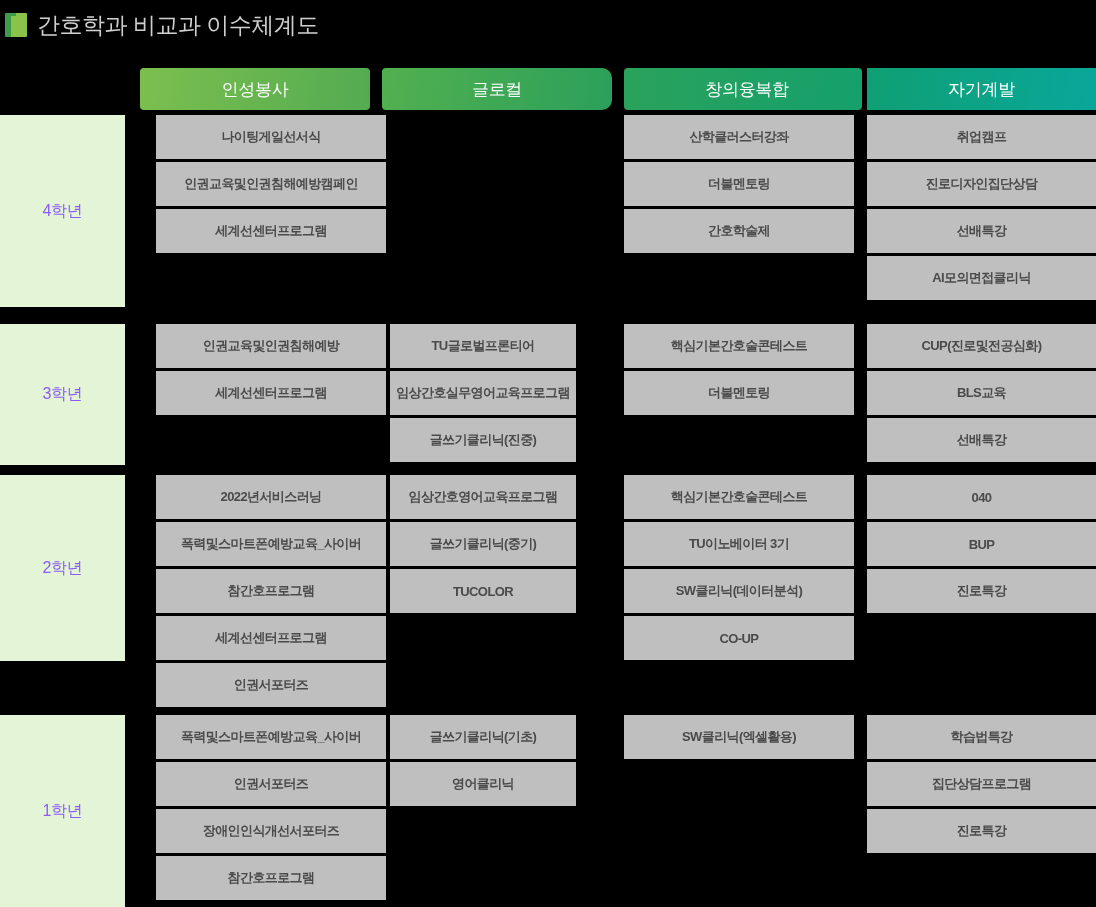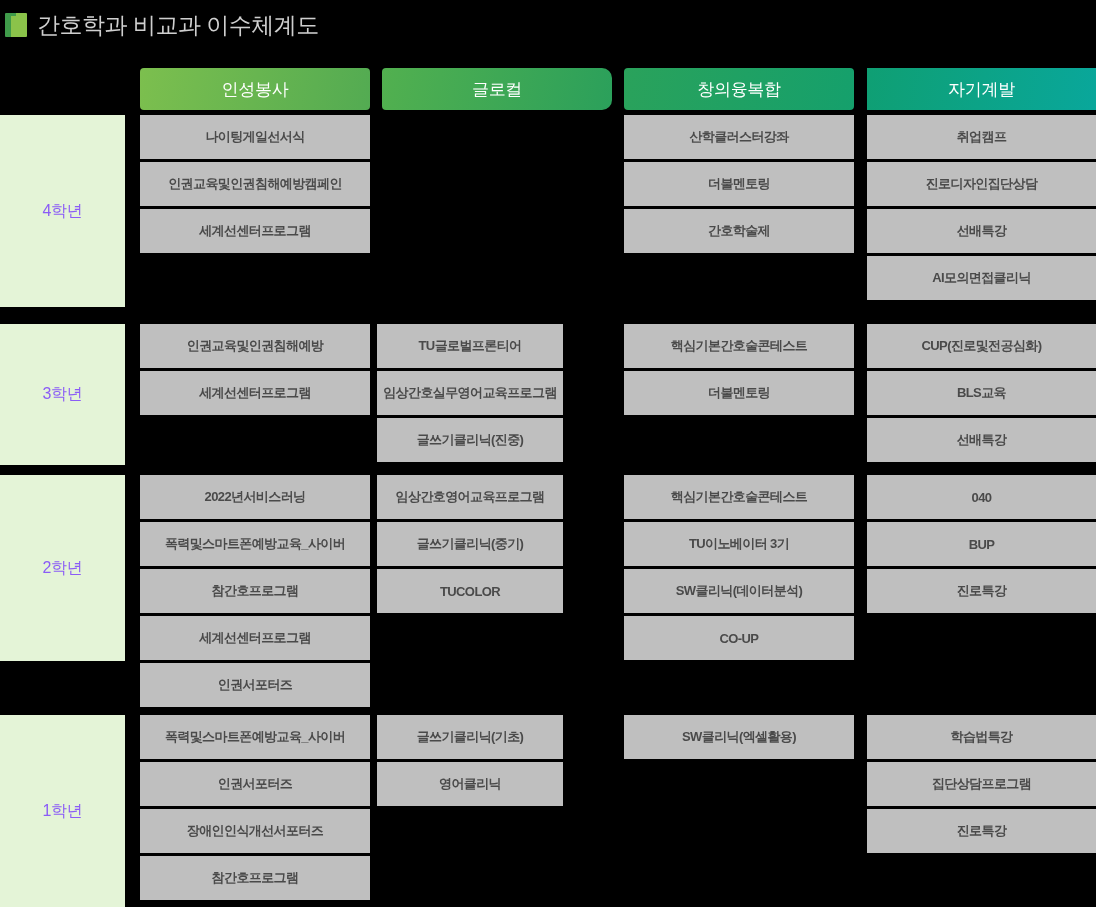--- a/index.html
+++ b/index.html
@@ -38,34 +38,34 @@
     position:absolute;left:0;top:18px;height:42px;width:1096px;
   }
   .col-head{
     position:absolute;top:0;height:42px;
     display:flex;align-items:center;justify-content:center;
     color:#ffffff;font-size:17px;font-weight:normal;letter-spacing:-0.3px;
     border-radius:4px;
   }
   .col-head.h0{left:140px;width:230px;background:linear-gradient(100deg,#7cbf4e 0%,#53ab52 100%);}
   .col-head.h1{left:382px;width:230px;background:linear-gradient(100deg,#52b04f 0%,#2ba05b 100%);border-radius:4px 10px 10px 4px;}
-  .col-head.h2{left:624px;width:230px;background:linear-gradient(100deg,#2aa25b 0%,#15a06c 100%);border-radius:4px;}
+  .col-head.h2{left:624px;width:230px;background:linear-gradient(100deg,#2aa25b 0%,#15a06c 100%);border-radius:4px;padding-left:8px;}
   .col-head.h3{left:867px;width:229px;background:linear-gradient(100deg,#0f9f73 0%,#09a79b 100%);border-radius:0;}
 
   
   .year-row{position:absolute;left:0;width:1096px;}
   .year-label{
     position:absolute;left:0;top:0;width:125px;
     background:#e4f4d7;
     display:flex;align-items:center;justify-content:center;
     color:#8b5cf6;font-size:16px;font-weight:500;letter-spacing:-0.3px;
   }
   .col{position:absolute;top:0;}
-  .col.c0{left:140px;width:230px;}
-  .col.c1{left:377px;width:186px;}
+  .col.c0{left:156px;width:230px;}
+  .col.c1{left:390px;width:186px;}
   .col.c2{left:624px;width:230px;}
   .col.c3{left:867px;width:229px;}
 
   .cell{
     height:44px;margin-bottom:3px;
     background:#bfbfbf;
     display:flex;align-items:center;justify-content:center;
     color:#4a4a4a;font-size:13px;font-weight:bold;letter-spacing:-0.6px;
     text-align:center;white-space:nowrap;overflow:hidden;
   }

